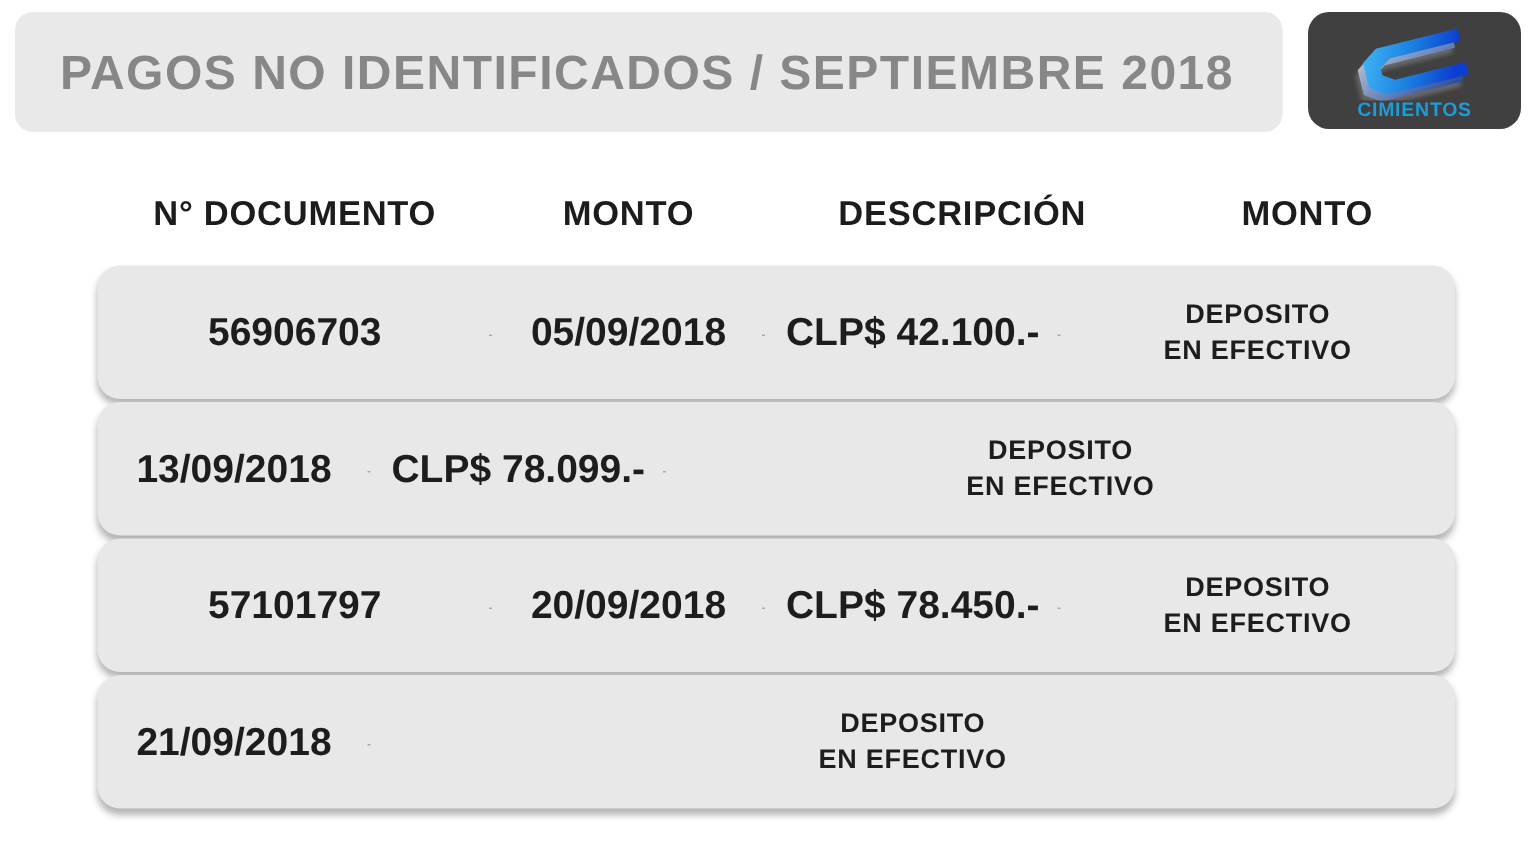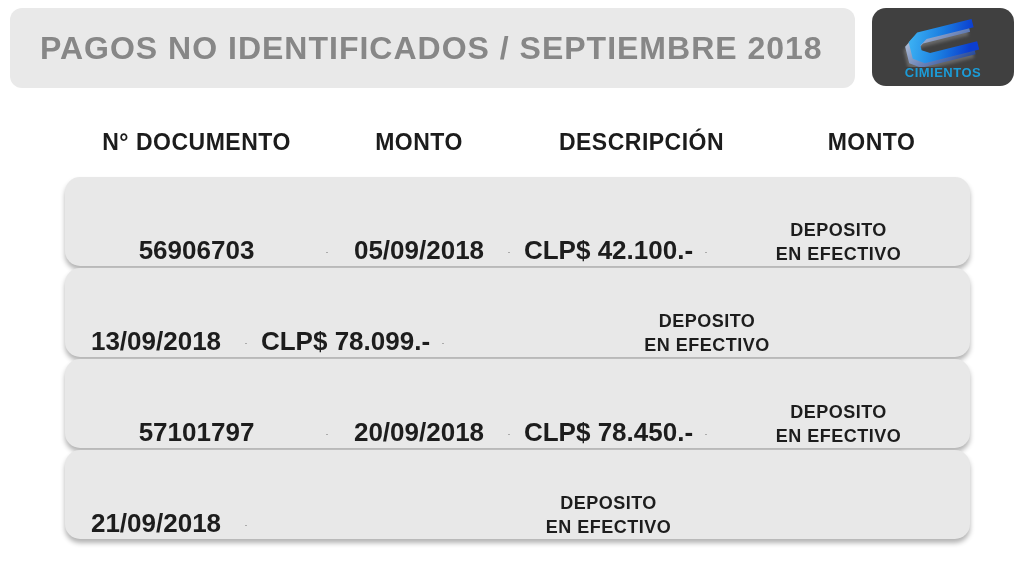--- a/index.html
+++ b/index.html
@@ -72,21 +72,21 @@
   .c4 { flex: 1; }
   
   .rows { width: 905px; margin: 20px 0 0 65px; }
   .row {
     height: 89px;
     margin-bottom: 2px;
     background: #e8e8e8;
     border-radius: 15px;
     box-shadow: 0 4px 5px rgba(0,0,0,0.30);
     display: flex;
-    align-items: flex-end;
+    align-items: center;
   }
   .cell {
     position: relative;
     display: flex;
     flex-direction: column;
     align-items: center;
     justify-content: center;
     font-size: 26px;
     font-weight: bold;
     color: #1d1d1d;

